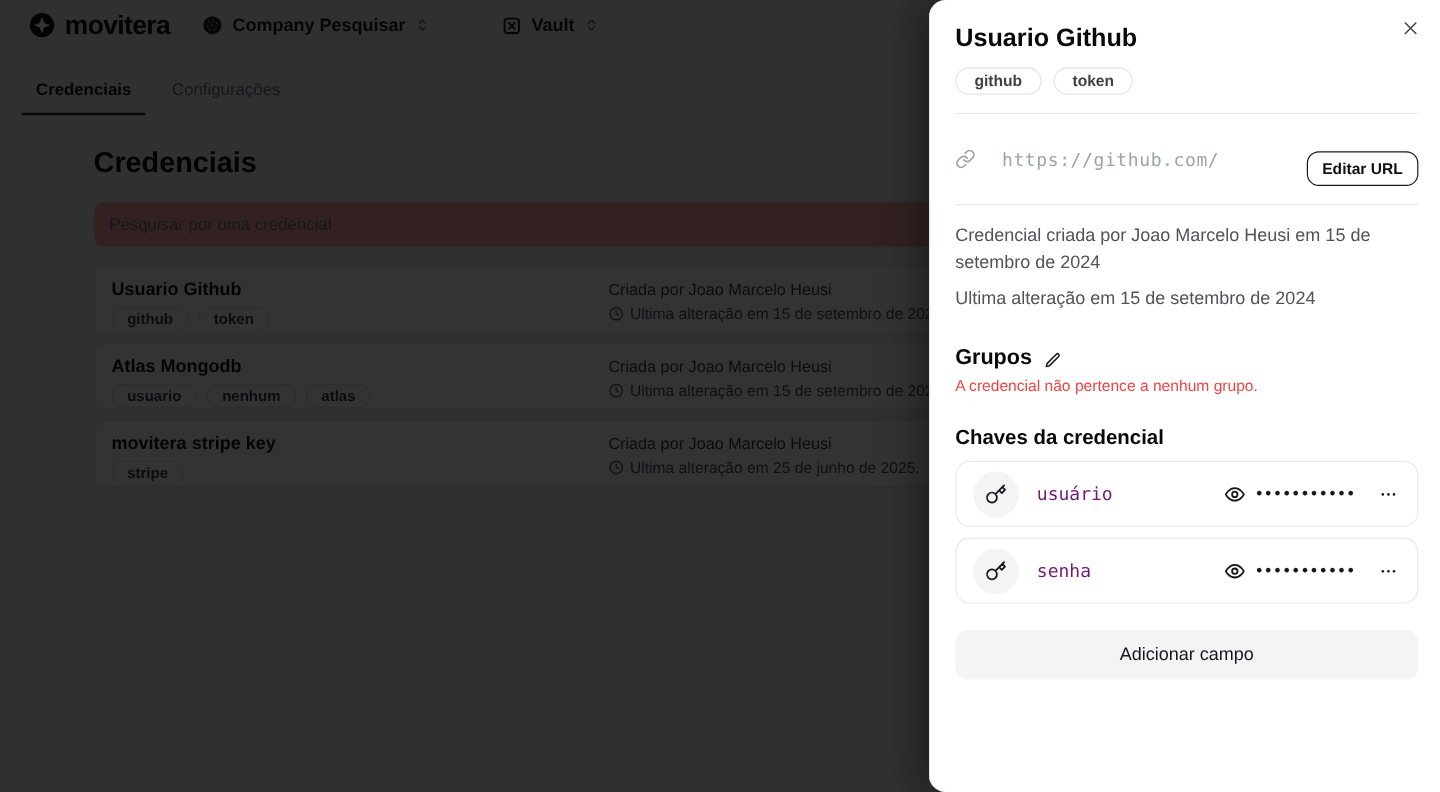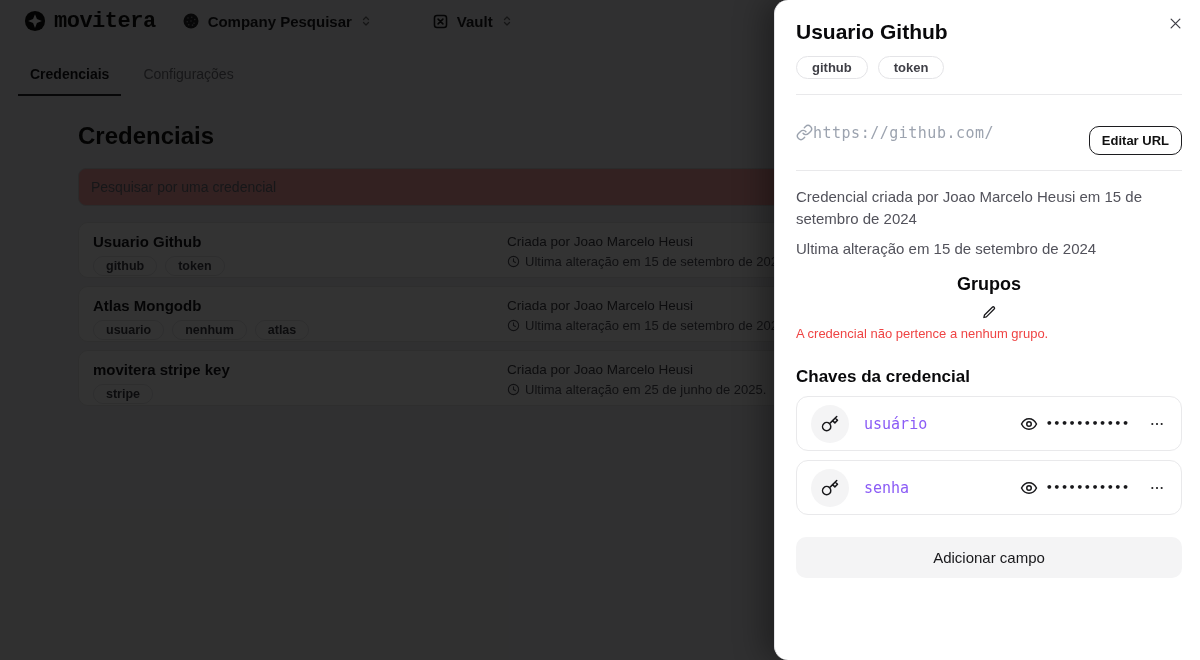--- a/index.html
+++ b/index.html
@@ -9,21 +9,21 @@
     background:#f1f1f2;
     color:#18181b;
     position:relative;
   }
   
   .page { position:absolute; inset:0; background:#f1f1f2; }
 
   .topbar { display:flex; align-items:center; height:42px; padding:0 24px; }
   .brand { display:flex; align-items:center; gap:8px; }
   .brand-mark { width:22px; height:22px; }
-  .brand-name { font-family:Liberation Mono, monospace; font-weight:700; font-size:22px; letter-spacing:-0.5px; color:#111; }
+  .brand-name { font-family:Liberation Sans, sans-serif; font-weight:700; font-size:22px; letter-spacing:-0.5px; color:#111; }
   .selector { display:flex; align-items:center; gap:8px; cursor:pointer; }
   .selector-label { font-size:15px; font-weight:700; color:#1c1c1f; }
   .ws { margin-left:26px; }
   .vault-sel { margin-left:60px; }
   .chev-updown { opacity:.75; }
 
   .tabs { display:flex; gap:10px; padding:0 18px; margin-top:16px; }
   .tab { padding:8px 12px 12px; font-size:14px; color:#71717a; cursor:pointer; border-bottom:2px solid transparent; }
   .tab.active { color:#18181b; font-weight:600; border-bottom:2px solid #27272a; }
 
@@ -67,47 +67,47 @@
   .drawer-close {
     position:absolute; top:13px; right:15px; width:20px; height:20px;
     display:flex; align-items:center; justify-content:center; cursor:pointer;
     background:none; border:none; color:#3f3f46;
   }
   .drawer-title { font-size:21px; font-weight:700; color:#09090b; margin-top:2px; }
   .drawer-tags { display:flex; gap:10px; margin-top:12px; }
   .drawer-tags .tag { font-size:13px; padding:3px 15px; }
   .divider { border:none; border-top:1px solid #e9e9eb; margin:15px 0; }
 
-  .url-row { display:flex; align-items:center; gap:0; }
+  .url-row { display:flex; align-items:center; gap:22px; }
   .url-text { font-family:"DejaVu Sans Mono", monospace; font-size:15px; color:#9ca3af; letter-spacing:.5px; }
   .edit-url-btn {
     margin-left:auto; background:#fff; border:1.5px solid #1c1c1f; border-radius:10px;
     padding:6px 12px; font-size:13px; font-weight:700; color:#111;
     font-family:"Liberation Sans", sans-serif; cursor:pointer;margin-top:16px;
   }
 
   .drawer-info { margin-top:2px; }
   .info-line { font-size:15px; color:#52525b; line-height:1.45; }
   .info-line + .info-line { margin-top:8px; }
 
-  .groups-head { display:flex; align-items:center; gap:10px; margin-top:15px;flex-direction:column; }
+  .groups-head { display:flex; align-items:flex-end; gap:10px; margin-top:28px; }
   .groups-title { font-size:18px; font-weight:700; color:#09090b; }
   .edit-groups-btn { background:none; border:none; cursor:pointer; color:#18181b; display:flex; padding:0; }
   .groups-empty { margin-top:6px; font-size:13px; color:#ef4444; }
 
   .keys-title { margin-top:26px; font-size:17px; font-weight:700; color:#09090b; }
   .key-row {
     display:flex; align-items:center; border:1px solid #e9e9eb; border-radius:12px;
     padding:8px 14px; margin-top:9px; height:55px; background:#fff;
   }
   .key-badge {
     width:38px; height:38px; border-radius:50%; background:#f4f4f5;
     display:flex; align-items:center; justify-content:center; flex:0 0 auto;
   }
-  .key-label { font-family:"DejaVu Sans Mono", monospace; font-size:15px; color:#8b5cf6; margin-left:15px; width:156px; }
+  .key-label { font-family:"DejaVu Sans Mono", monospace; font-size:15px; color:#701a75; margin-left:15px; width:156px; }
   .eye-btn { background:none; border:none; cursor:pointer; display:flex; color:#18181b; padding:0; }
   .key-masked { font-family:"DejaVu Sans Mono", monospace; font-size:11px; font-weight:700; letter-spacing:1px; color:#18181b; margin-left:8px; }
   .kebab-btn { margin-left:auto; background:none; border:none; cursor:pointer; display:flex; color:#18181b; padding:0 2px; }
 
   .add-field-btn {
     margin-top:22px; width:100%; background:#f4f4f5; border:none; border-radius:10px;
     padding:12px 0; font-size:15px; color:#18181b; font-family:"Liberation Sans", sans-serif;
     cursor:pointer;
   }
 </style>

